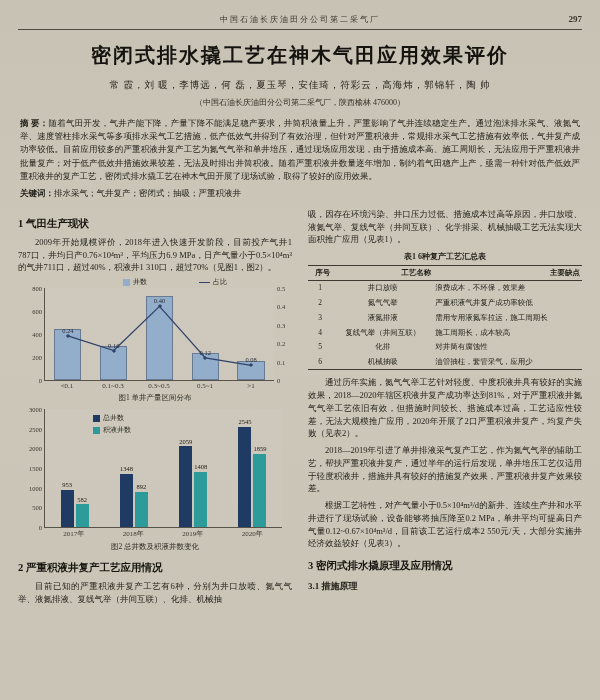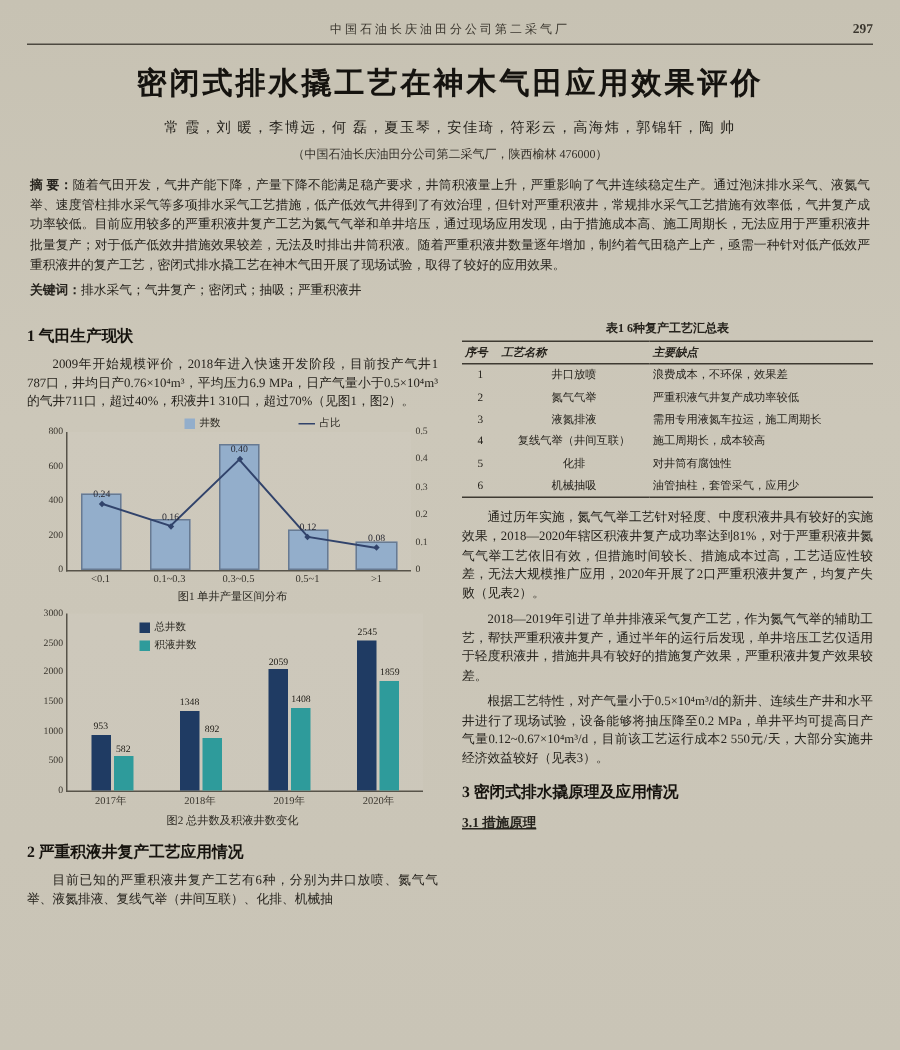--- a/index.html
+++ b/index.html
@@ -19,21 +19,21 @@
   .authors{text-align:center;font-size:9.5px;letter-spacing:1px;margin-bottom:5px;}
   .affiliation{text-align:center;font-size:8px;color:#332f28;margin-bottom:9px;}
   
   .abstract{font-size:8.5px;line-height:1.55;text-align:justify;margin:0 2px 5px 2px;}
   .abstract b,.keywords b{font-weight:bold;}
   .keywords{font-size:8.5px;line-height:1.4;margin:2px 2px 8px 2px;}
   
   .columns{display:flex;gap:16px;}
   .col{flex:1;min-width:0;}
   .h2{font-size:10.5px;font-weight:bold;margin:9px 0 5px 0;color:#17140f;}
-  .h3{font-size:9px;font-weight:bold;margin:7px 0 3px 0;text-decoration:underline;}
+  .h3{font-size:9px;font-weight:bold;margin:7px 0 3px 0;}
   .para{font-size:8.5px;line-height:1.5;text-align:justify;text-indent:17px;margin:0 0 4px 0;}
   .para.noindent{text-indent:0;}
   
   .figure{margin:8px 0 6px 0;}
   .chart{position:relative;padding-left:26px;padding-right:18px;margin-top:14px;}
   .chart.no-right{padding-right:10px;}
   .plot{position:relative;border-left:1px solid #575349;border-bottom:1px solid #575349;background:rgba(255,255,255,0.05);}
   #fig1-plot{height:92px;}
   #fig2-plot{height:118px;}
   .bars{position:absolute;inset:0;display:flex;}
@@ -56,21 +56,21 @@
   .groups{position:absolute;inset:0;display:flex;z-index:2;}
   .group{flex:1;display:flex;justify-content:center;align-items:flex-end;gap:2px;}
   .bwrap{height:100%;display:flex;flex-direction:column;justify-content:flex-end;align-items:center;}
   .bval{font-size:6.5px;line-height:1;margin-bottom:1px;color:#23201a;}
   .bar2{width:13px;}
   .figcaption{text-align:center;font-size:7.5px;margin-top:3px;color:#2e2b24;}
   
   .tbl-title{text-align:center;font-size:8px;font-weight:bold;margin:5px 0 3px 0;}
   table.tbl{width:100%;border-collapse:collapse;font-size:7.5px;line-height:1.3;
     border-top:1.2px solid #3e3a32;border-bottom:1.2px solid #3e3a32;margin-bottom:6px;}
-  table.tbl th{font-weight:bold;border-bottom:0.8px solid #3e3a32;padding:2px 2px;text-align:left;font-style:italic;}
+  table.tbl th{font-weight:bold;border-bottom:0.8px solid #3e3a32;padding:2px 2px;text-align:right;}
   table.tbl td{padding:2.5px 2px;text-align:center;}
   table.tbl td.left{text-align:left;}
 </style>
 </head>
 <body>
 
 <div class="page">
 
   <div class="head">
     <span>中国石油长庆油田分公司第二采气厂</span>
@@ -229,20 +229,21 @@
             </div>
         </div>
         <figcaption class="figcaption">图2  总井数及积液井数变化</figcaption>
       </figure>
 
       <div class="h2">2  严重积液井复产工艺应用情况</div>
       <p class="para">目前已知的严重积液井复产工艺有6种，分别为井口放喷、氮气气举、液氮排液、复线气举（井间互联）、化排、机械抽</p>
     </div>
 
     <div class="col">
+      <p class="para noindent">吸，因存在环境污染、井口压力过低、措施成本过高等原因，井口放喷、液氮气举、复线气举（井间互联）、化学排采、机械抽吸工艺无法实现大面积推广应用（见表1）。</p>
 
       <div class="tbl-title">表1  6种复产工艺汇总表</div>
       <table class="tbl">
         <thead>
             <tr id="table1-head">
               <th>序号</th>
               <th>工艺名称</th>
               <th>主要缺点</th>
             </tr>
           </thead>

